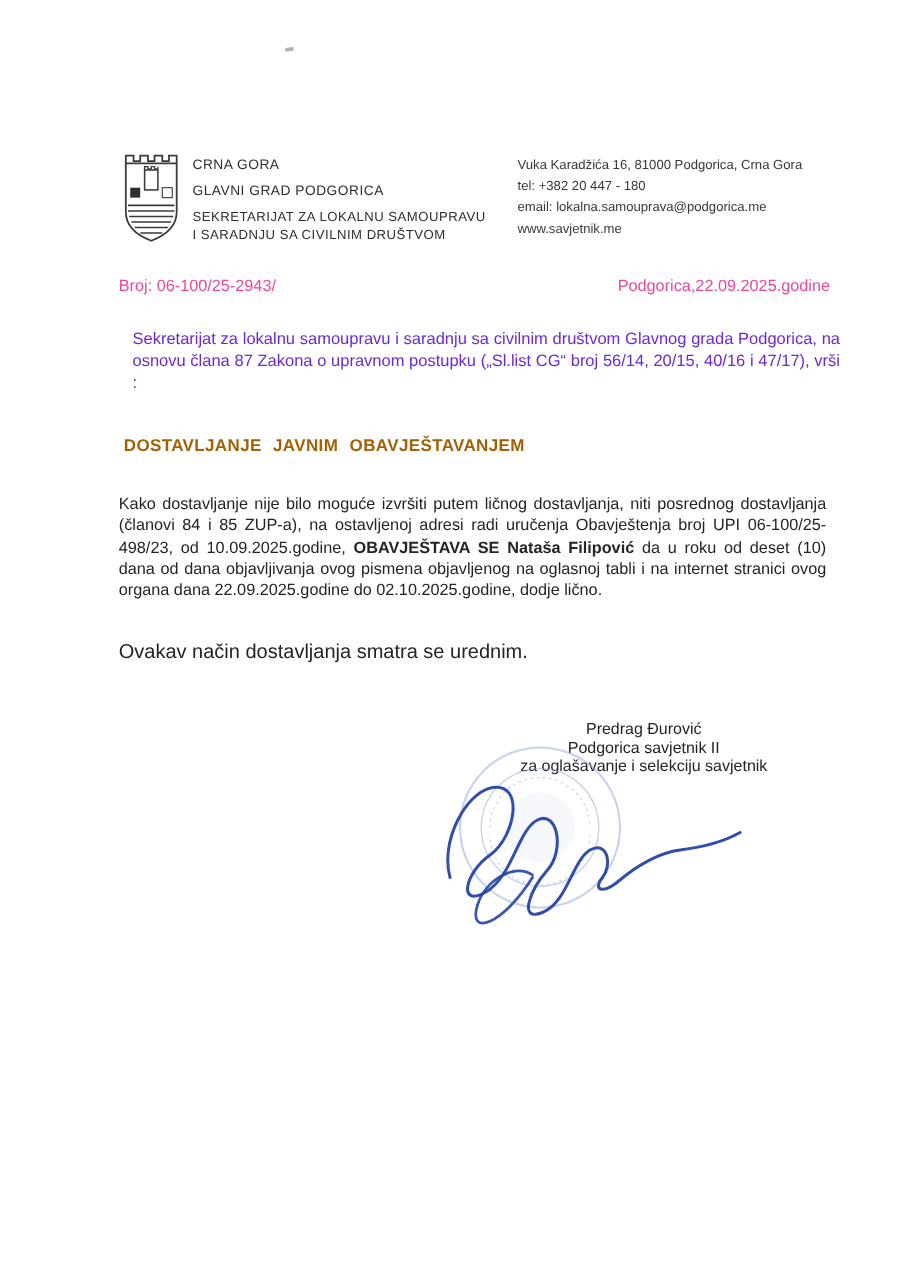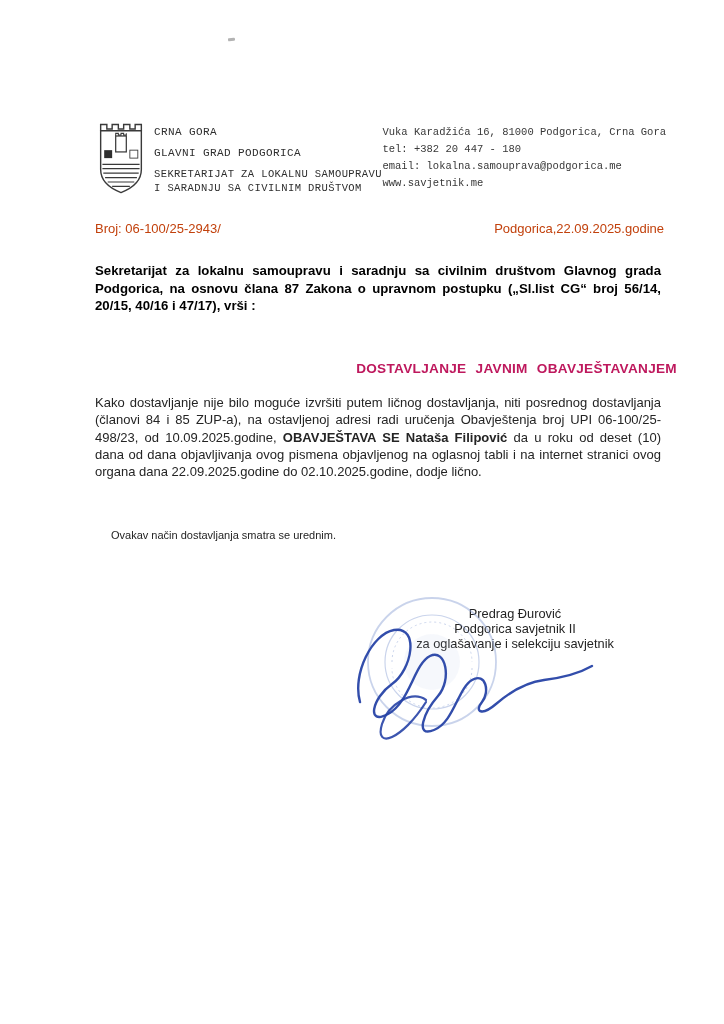--- a/index.html
+++ b/index.html
@@ -16,55 +16,55 @@
     position:absolute;top:38px;left:228px;width:7px;height:3px;
     background:#8a8a8a;opacity:.65;border-radius:1px;transform:rotate(-8deg);
   }
   
   .letterhead{
     position:absolute;top:120px;left:98px;right:58px;
     display:flex;align-items:flex-start;
   }
   .emblem{width:46px;height:78px;flex:0 0 46px;margin-right:10px;}
   .org{padding-top:6px;}
-  .org-line{font-size:11px;letter-spacing:.4px;color:#2e2e2e;white-space:nowrap;font-family:Liberation Mono, monospace;}
+  .org-line{font-size:11px;letter-spacing:.4px;color:#2e2e2e;white-space:nowrap;}
   .org-line.l1{margin-bottom:9px;}
   .org-line.l2{margin-bottom:9px;}
   .org-line.l3{margin-bottom:2px;font-size:10.5px;}
   .org-line.l4{font-size:10.5px;}
   .contact{margin-left:auto;padding-top:4px;font-size:10.5px;line-height:1.62;color:#383838;text-align:left;min-width:252px;}
-  .contact div{white-space:nowrap;font-family:Liberation Mono, monospace;}
+  .contact div{white-space:nowrap;}
   
   .ref-row{
     position:absolute;top:221px;left:95px;right:60px;
     display:flex;justify-content:space-between;
-    font-size:13px;color:#c2410c;
+    font-size:13px;color:#ec4899;
   }
   
   .intro{
-    position:absolute;top:262px;left:95px;width:566px;margin:0;
-    font-size:13.2px;line-height:1.33;text-align:justify;color:#000000;font-weight:bold;
+    position:absolute;top:262px;left:106px;width:566px;margin:0;
+    font-size:13.2px;line-height:1.33;text-align:justify;color:#6d28d9;
   }
   .doc-title{
-    position:absolute;top:345px;left:95px;width:566px;margin:16px;
-    font-size:13.6px;font-weight:bold;text-align:right;
-    letter-spacing:.3px;word-spacing:5px;color:#be185d;
+    position:absolute;top:345px;left:95px;width:566px;margin:4px;
+    font-size:13.6px;font-weight:bold;text-align:left;
+    letter-spacing:.3px;word-spacing:5px;color:#a16207;
   }
   .main-para{
     position:absolute;top:394px;left:95px;width:566px;margin:0;
     font-size:13px;line-height:1.33;text-align:justify;color:#242424;
   }
   .closing-para{
-    position:absolute;top:513px;left:95px;width:566px;margin:16px;
-    font-size:11px;color:#242424;
+    position:absolute;top:513px;left:95px;width:566px;margin:0;
+    font-size:16px;color:#242424;
   }
   
   .sig-block{
     position:absolute;top:576px;left:372px;width:286px;
-    text-align:center;font-size:12.8px;line-height:1.16;color:#242424;margin-top:31px;
+    text-align:center;font-size:12.8px;line-height:1.16;color:#242424;
   }
   .stamp-sig{
     position:absolute;top:584px;left:330px;width:280px;height:175px;
     pointer-events:none;
   }
 </style>
 </head>
 <body>
 
 <div class="page">

